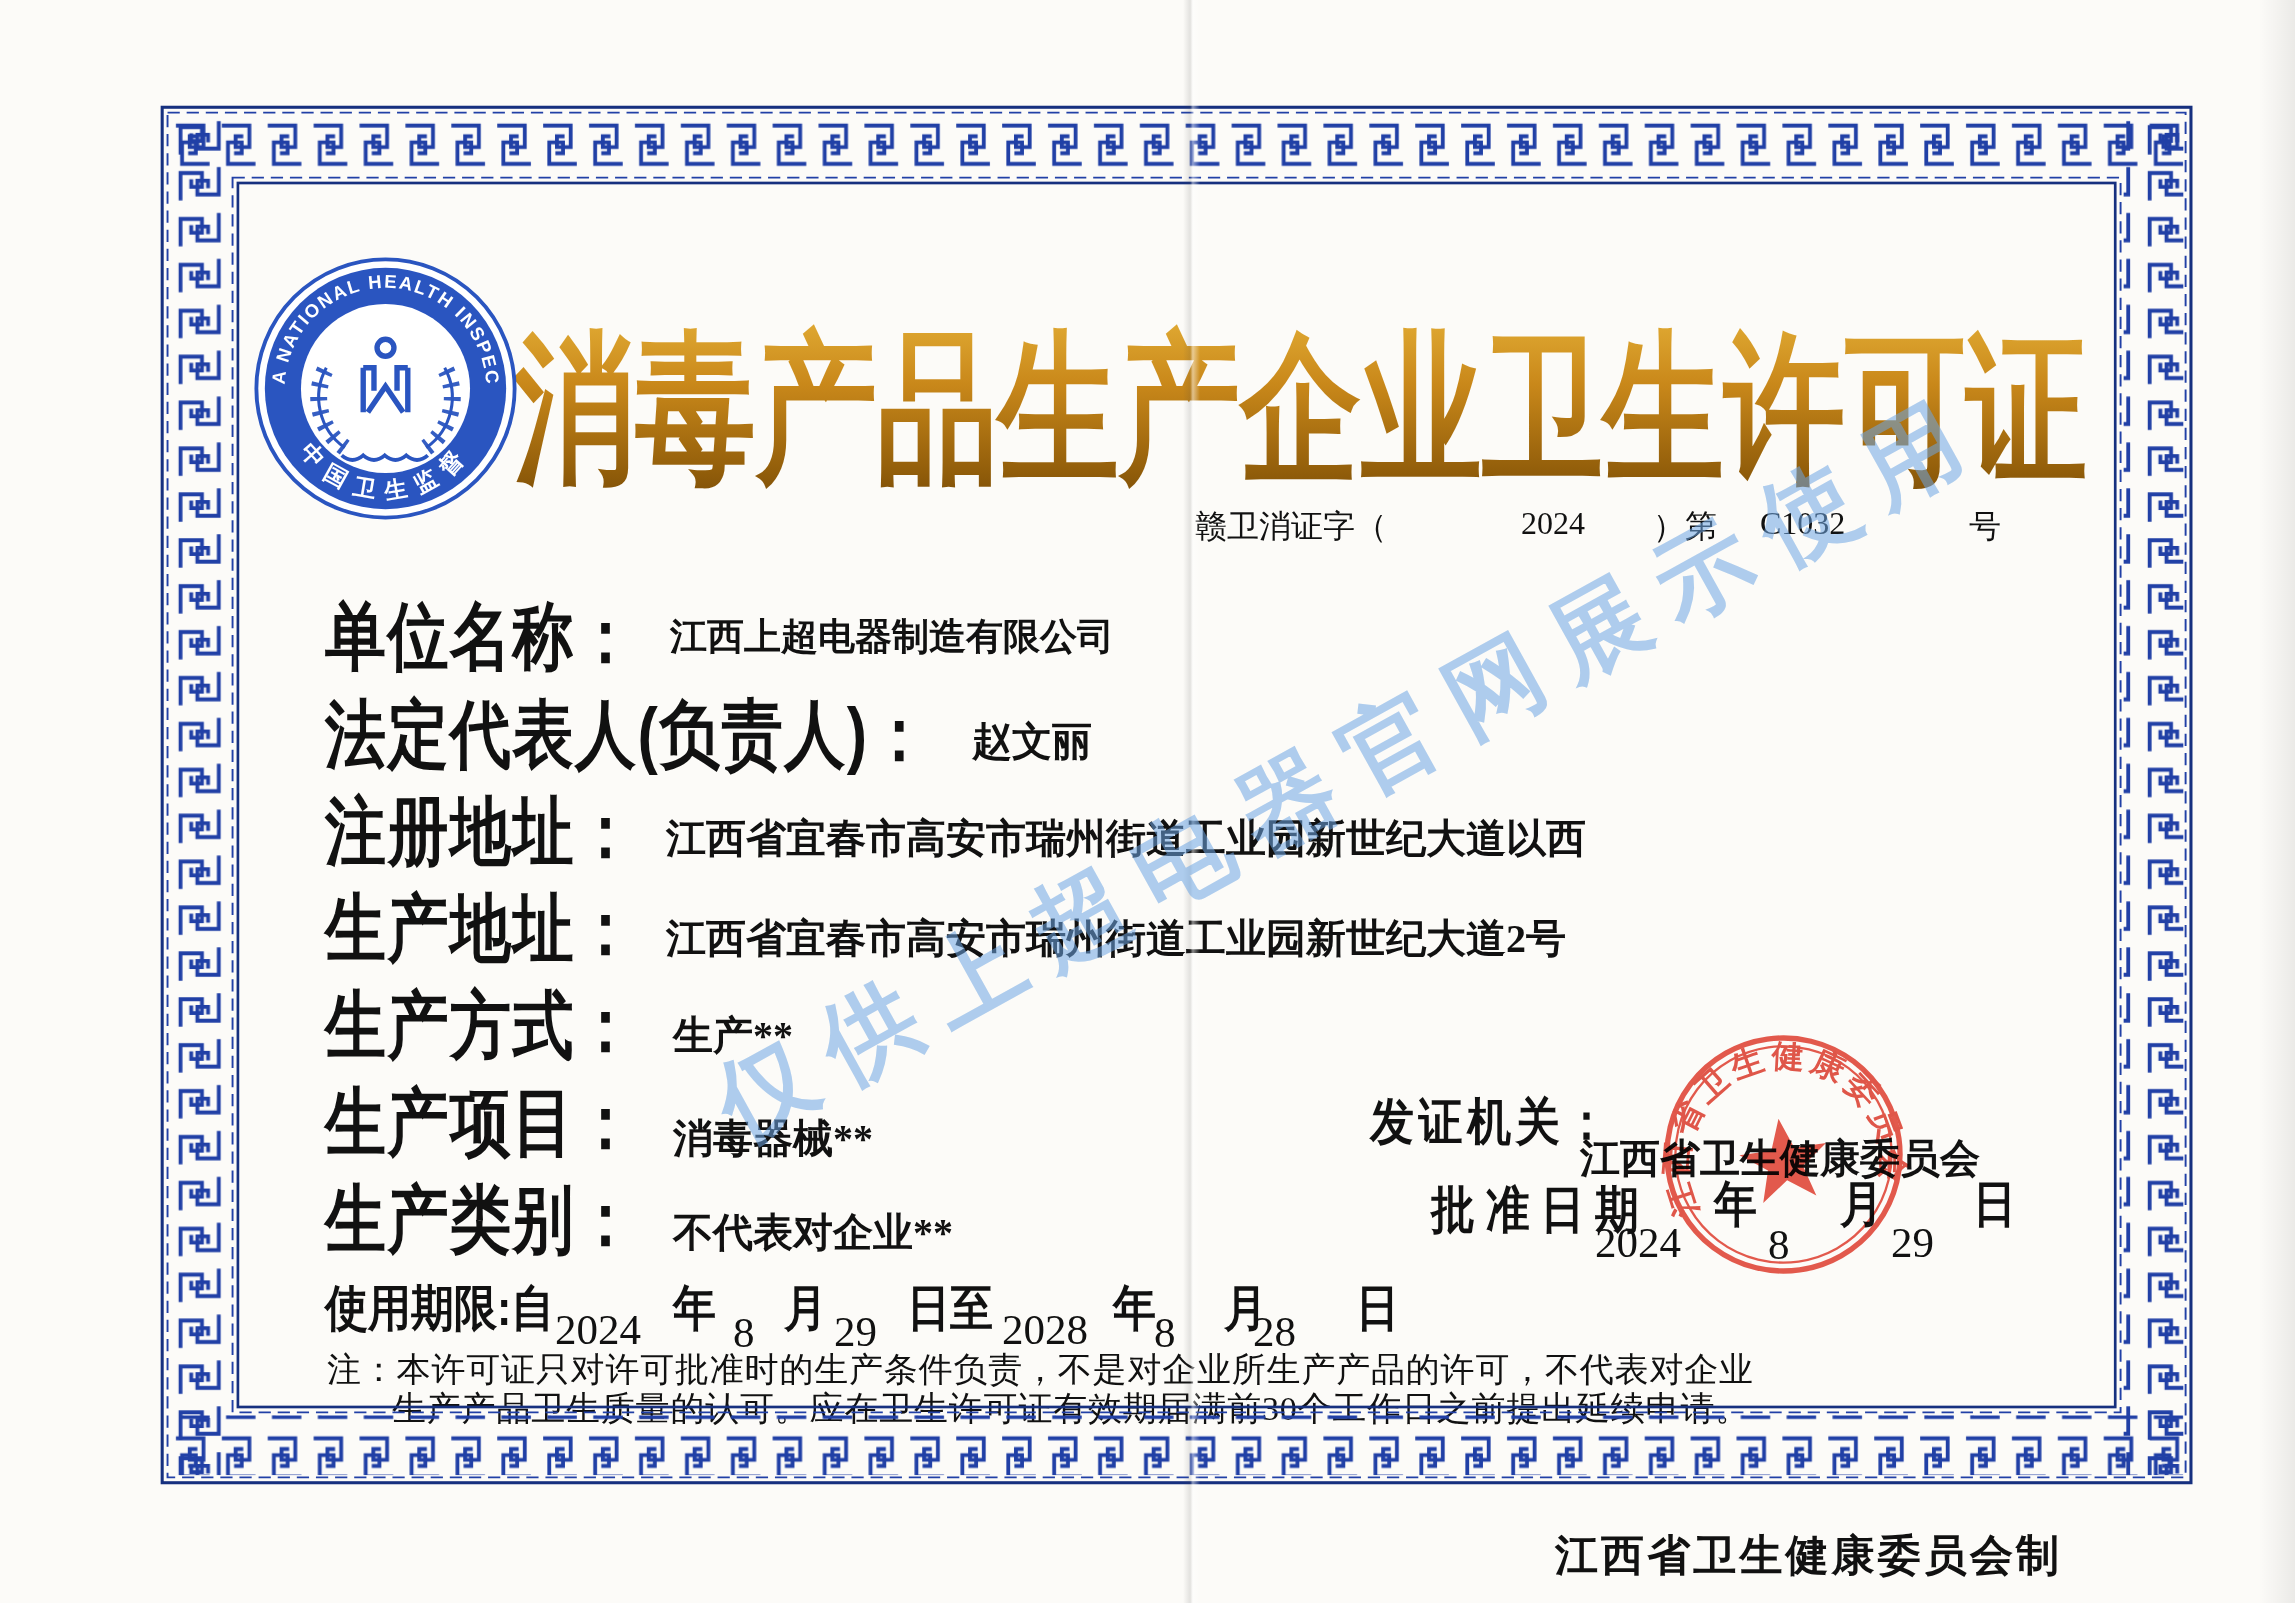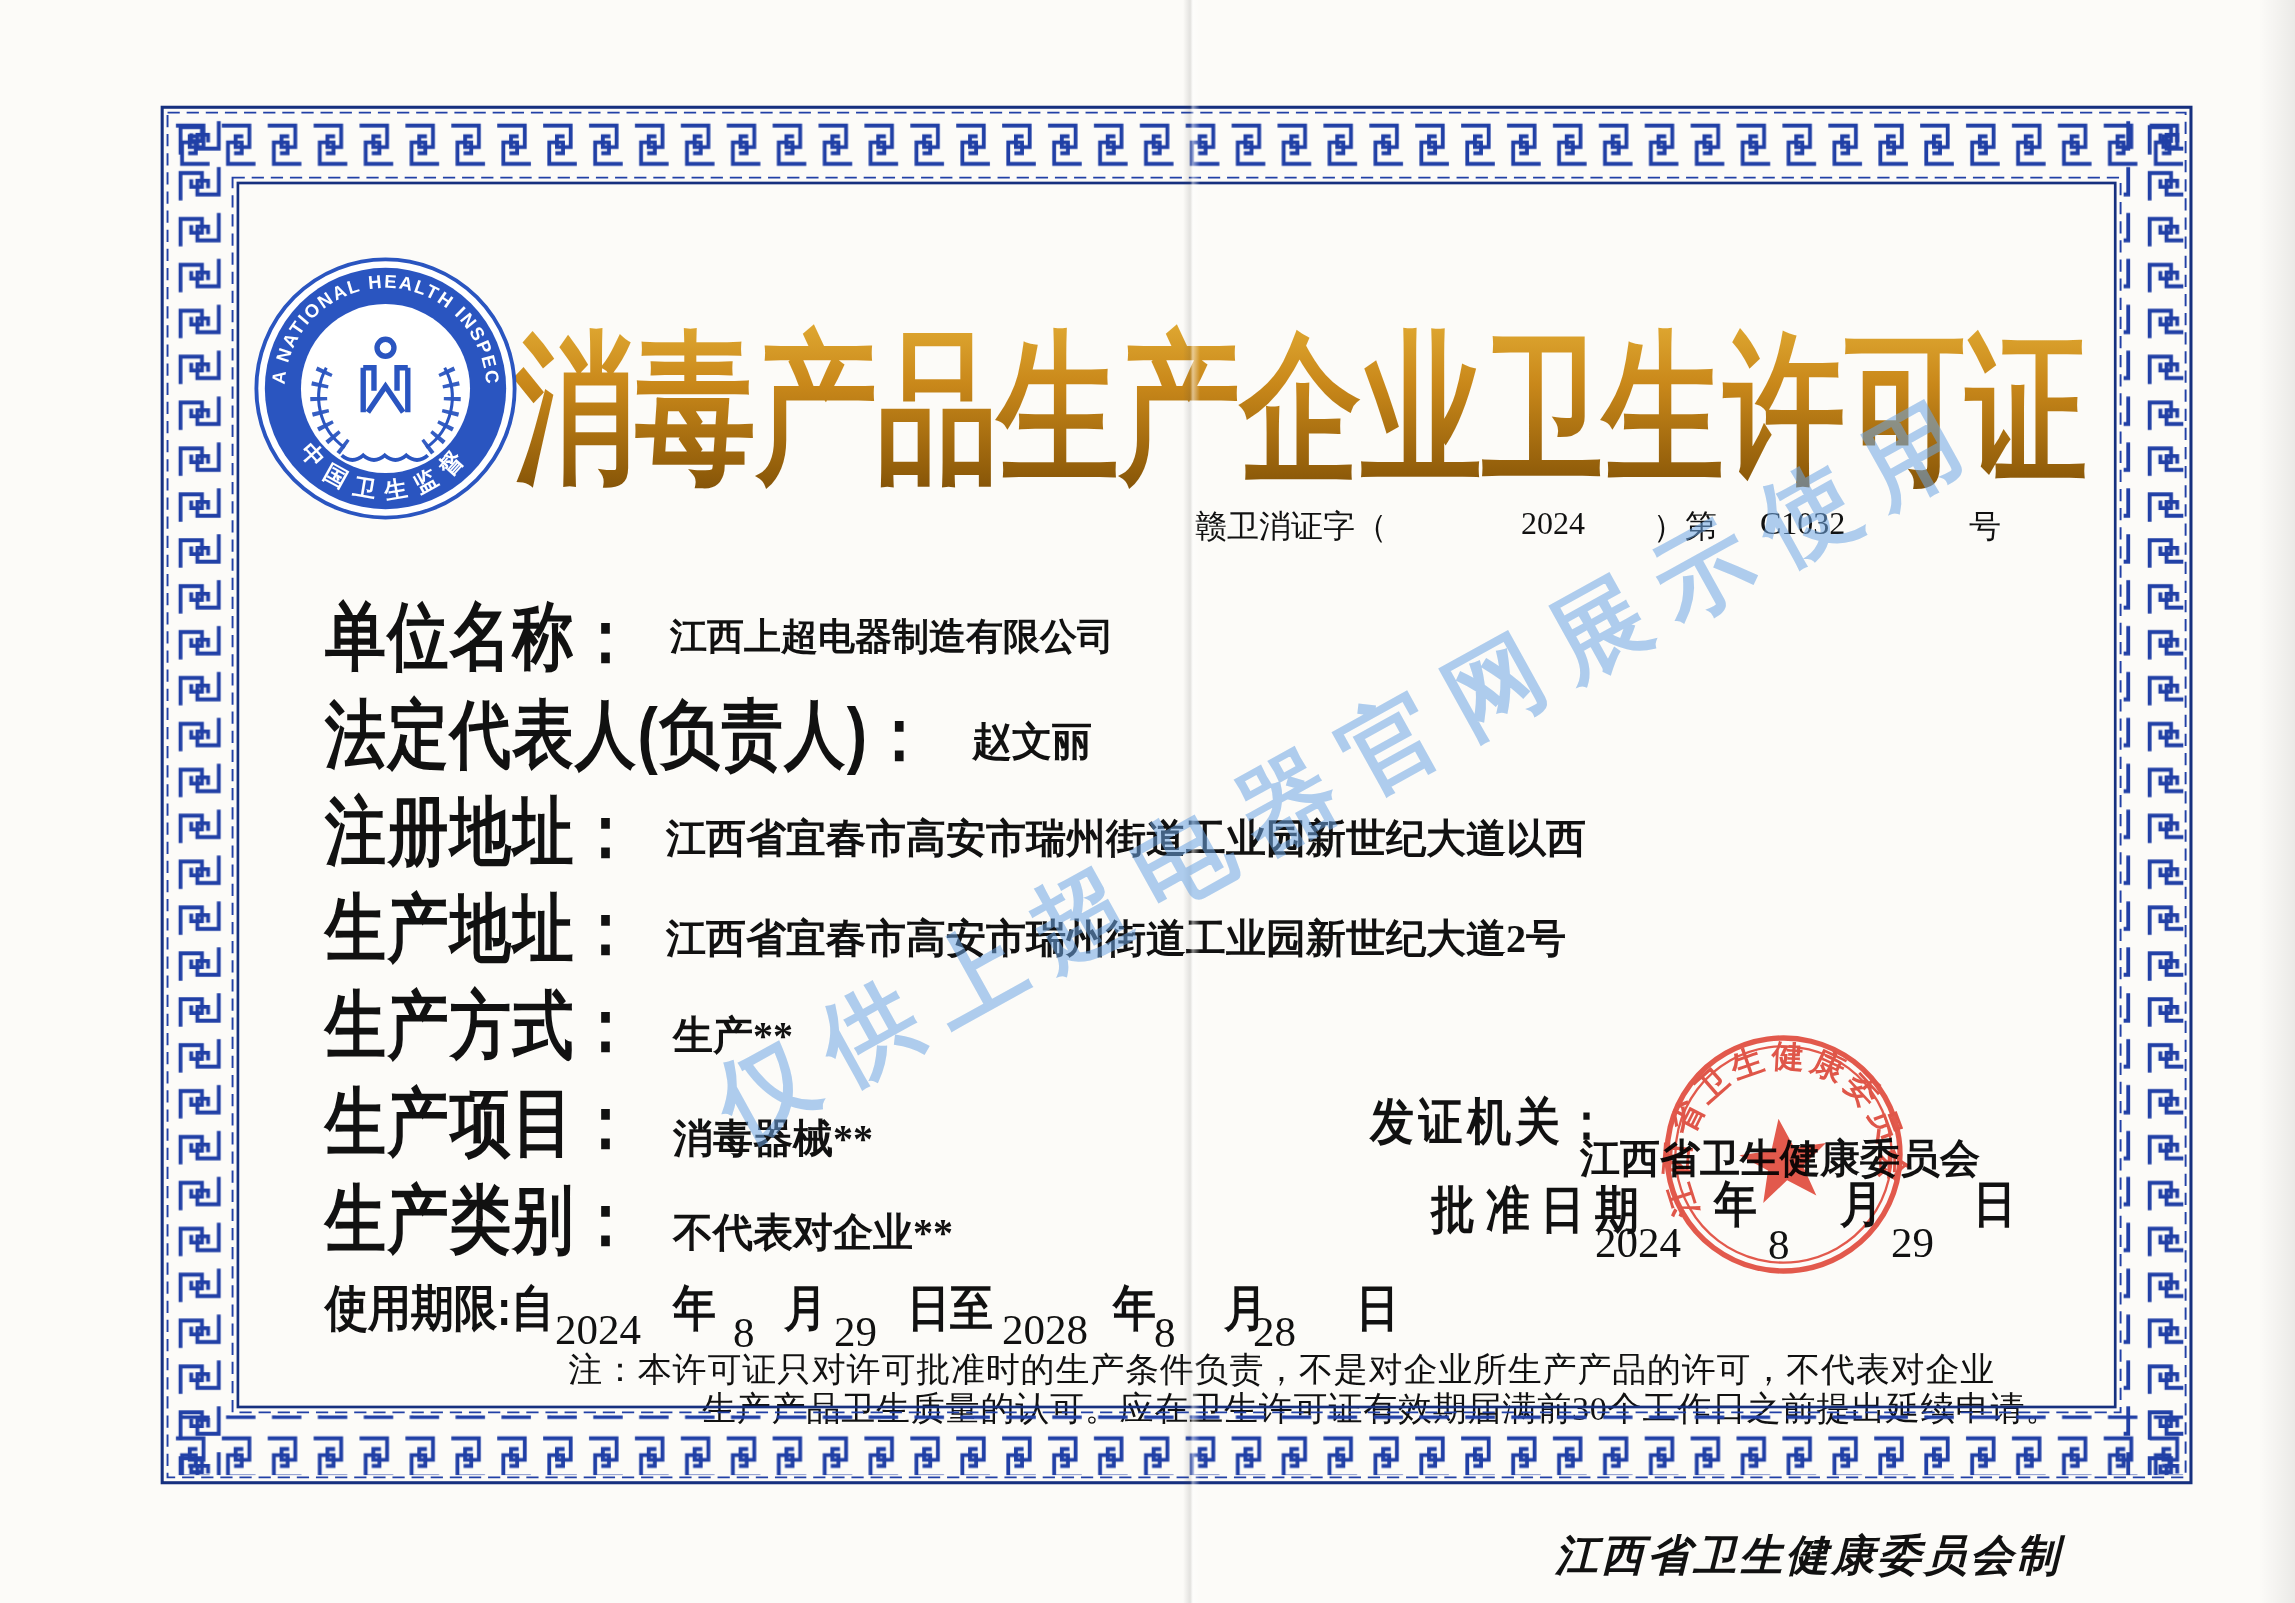--- a/index.html
+++ b/index.html
@@ -20,23 +20,23 @@
   .f-label{left:325px;font-size:61px;font-weight:700;letter-spacing:1.5px;white-space:nowrap;
     transform:scaleY(1.22);transform-origin:left top;}
   .f-value{font-size:40px;font-weight:700;font-family:"Liberation Serif",serif;white-space:nowrap;}
   
   .r-label{font-size:44px;font-weight:700;letter-spacing:4.6px;white-space:nowrap;transform:scaleY(1.15);transform-origin:left top;}
   .r-value{font-size:40px;font-weight:700;font-family:"Liberation Serif",serif;white-space:nowrap;}
   .num{font-family:"Liberation Serif",serif;font-size:43px;font-weight:500;white-space:nowrap;}
   .ch{font-size:43px;font-weight:700;white-space:nowrap;transform:scaleY(1.15);transform-origin:left top;}
   
   .note{left:327px;width:1668px;font-size:34px;font-weight:500;font-family:"Liberation Serif",serif;
-    white-space:nowrap;letter-spacing:0.8px;text-align:right;}
+    white-space:nowrap;letter-spacing:0.8px;}
   
-  .made-by{left:1555px;top:1527px;font-size:43px;font-weight:700;letter-spacing:3.1px;white-space:nowrap;font-style:italic;}
+  .made-by{left:1555px;top:1527px;font-size:43px;font-weight:700;letter-spacing:3.1px;white-space:nowrap;}
   
   .watermark{left:725px;top:1050px;font-size:96px;font-weight:700;letter-spacing:23px;white-space:nowrap;
     color:rgba(110,165,228,0.55);transform:rotate(-29deg);transform-origin:left center;z-index:40;pointer-events:none;}
   
   .stamp{left:1657px;top:1028px;width:253px;height:253px;z-index:30;mix-blend-mode:multiply;opacity:.9;}
   
   .fold{left:1183px;top:0;width:17px;height:1603px;z-index:20;pointer-events:none;
     background:linear-gradient(90deg,rgba(0,0,0,0) 0%,rgba(70,70,70,0.14) 42%,rgba(255,255,255,0.5) 58%,rgba(0,0,0,0) 100%);}
   .edge-shade{left:2259px;top:0;width:37px;height:1603px;background:linear-gradient(90deg,rgba(0,0,0,0) 0%,rgba(0,0,0,0.07) 100%);pointer-events:none;}
   svg{display:block;}

